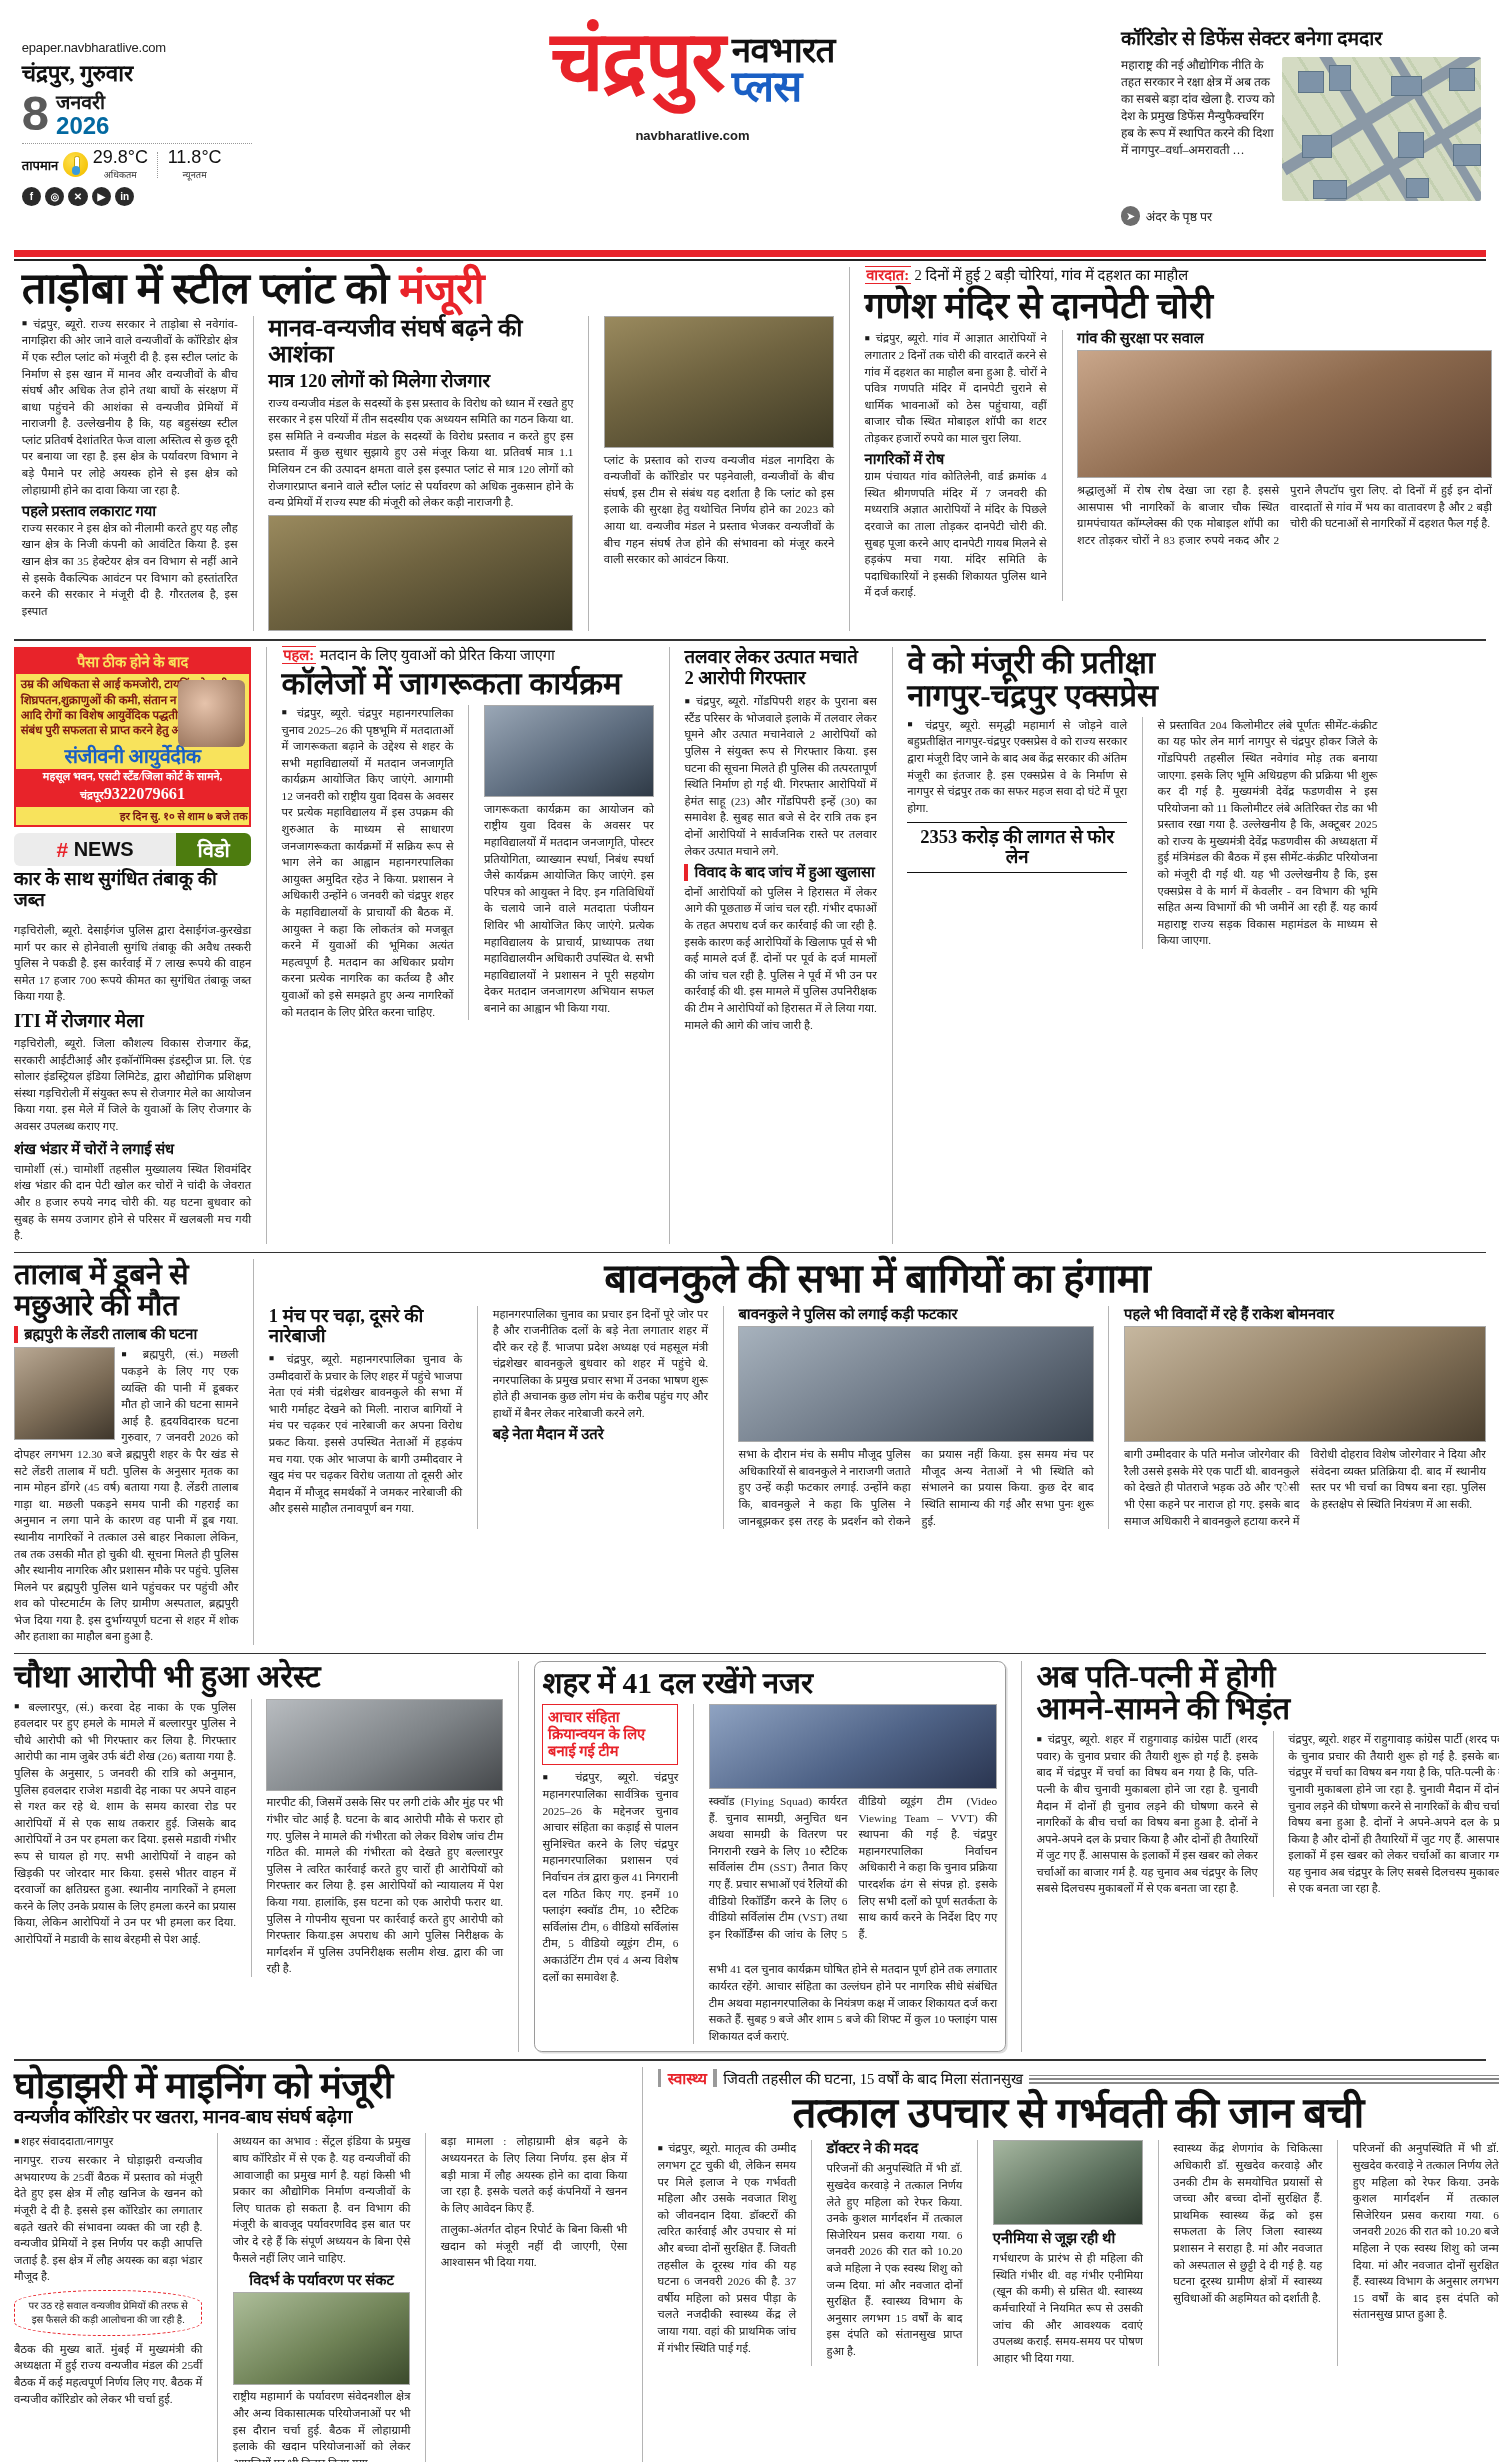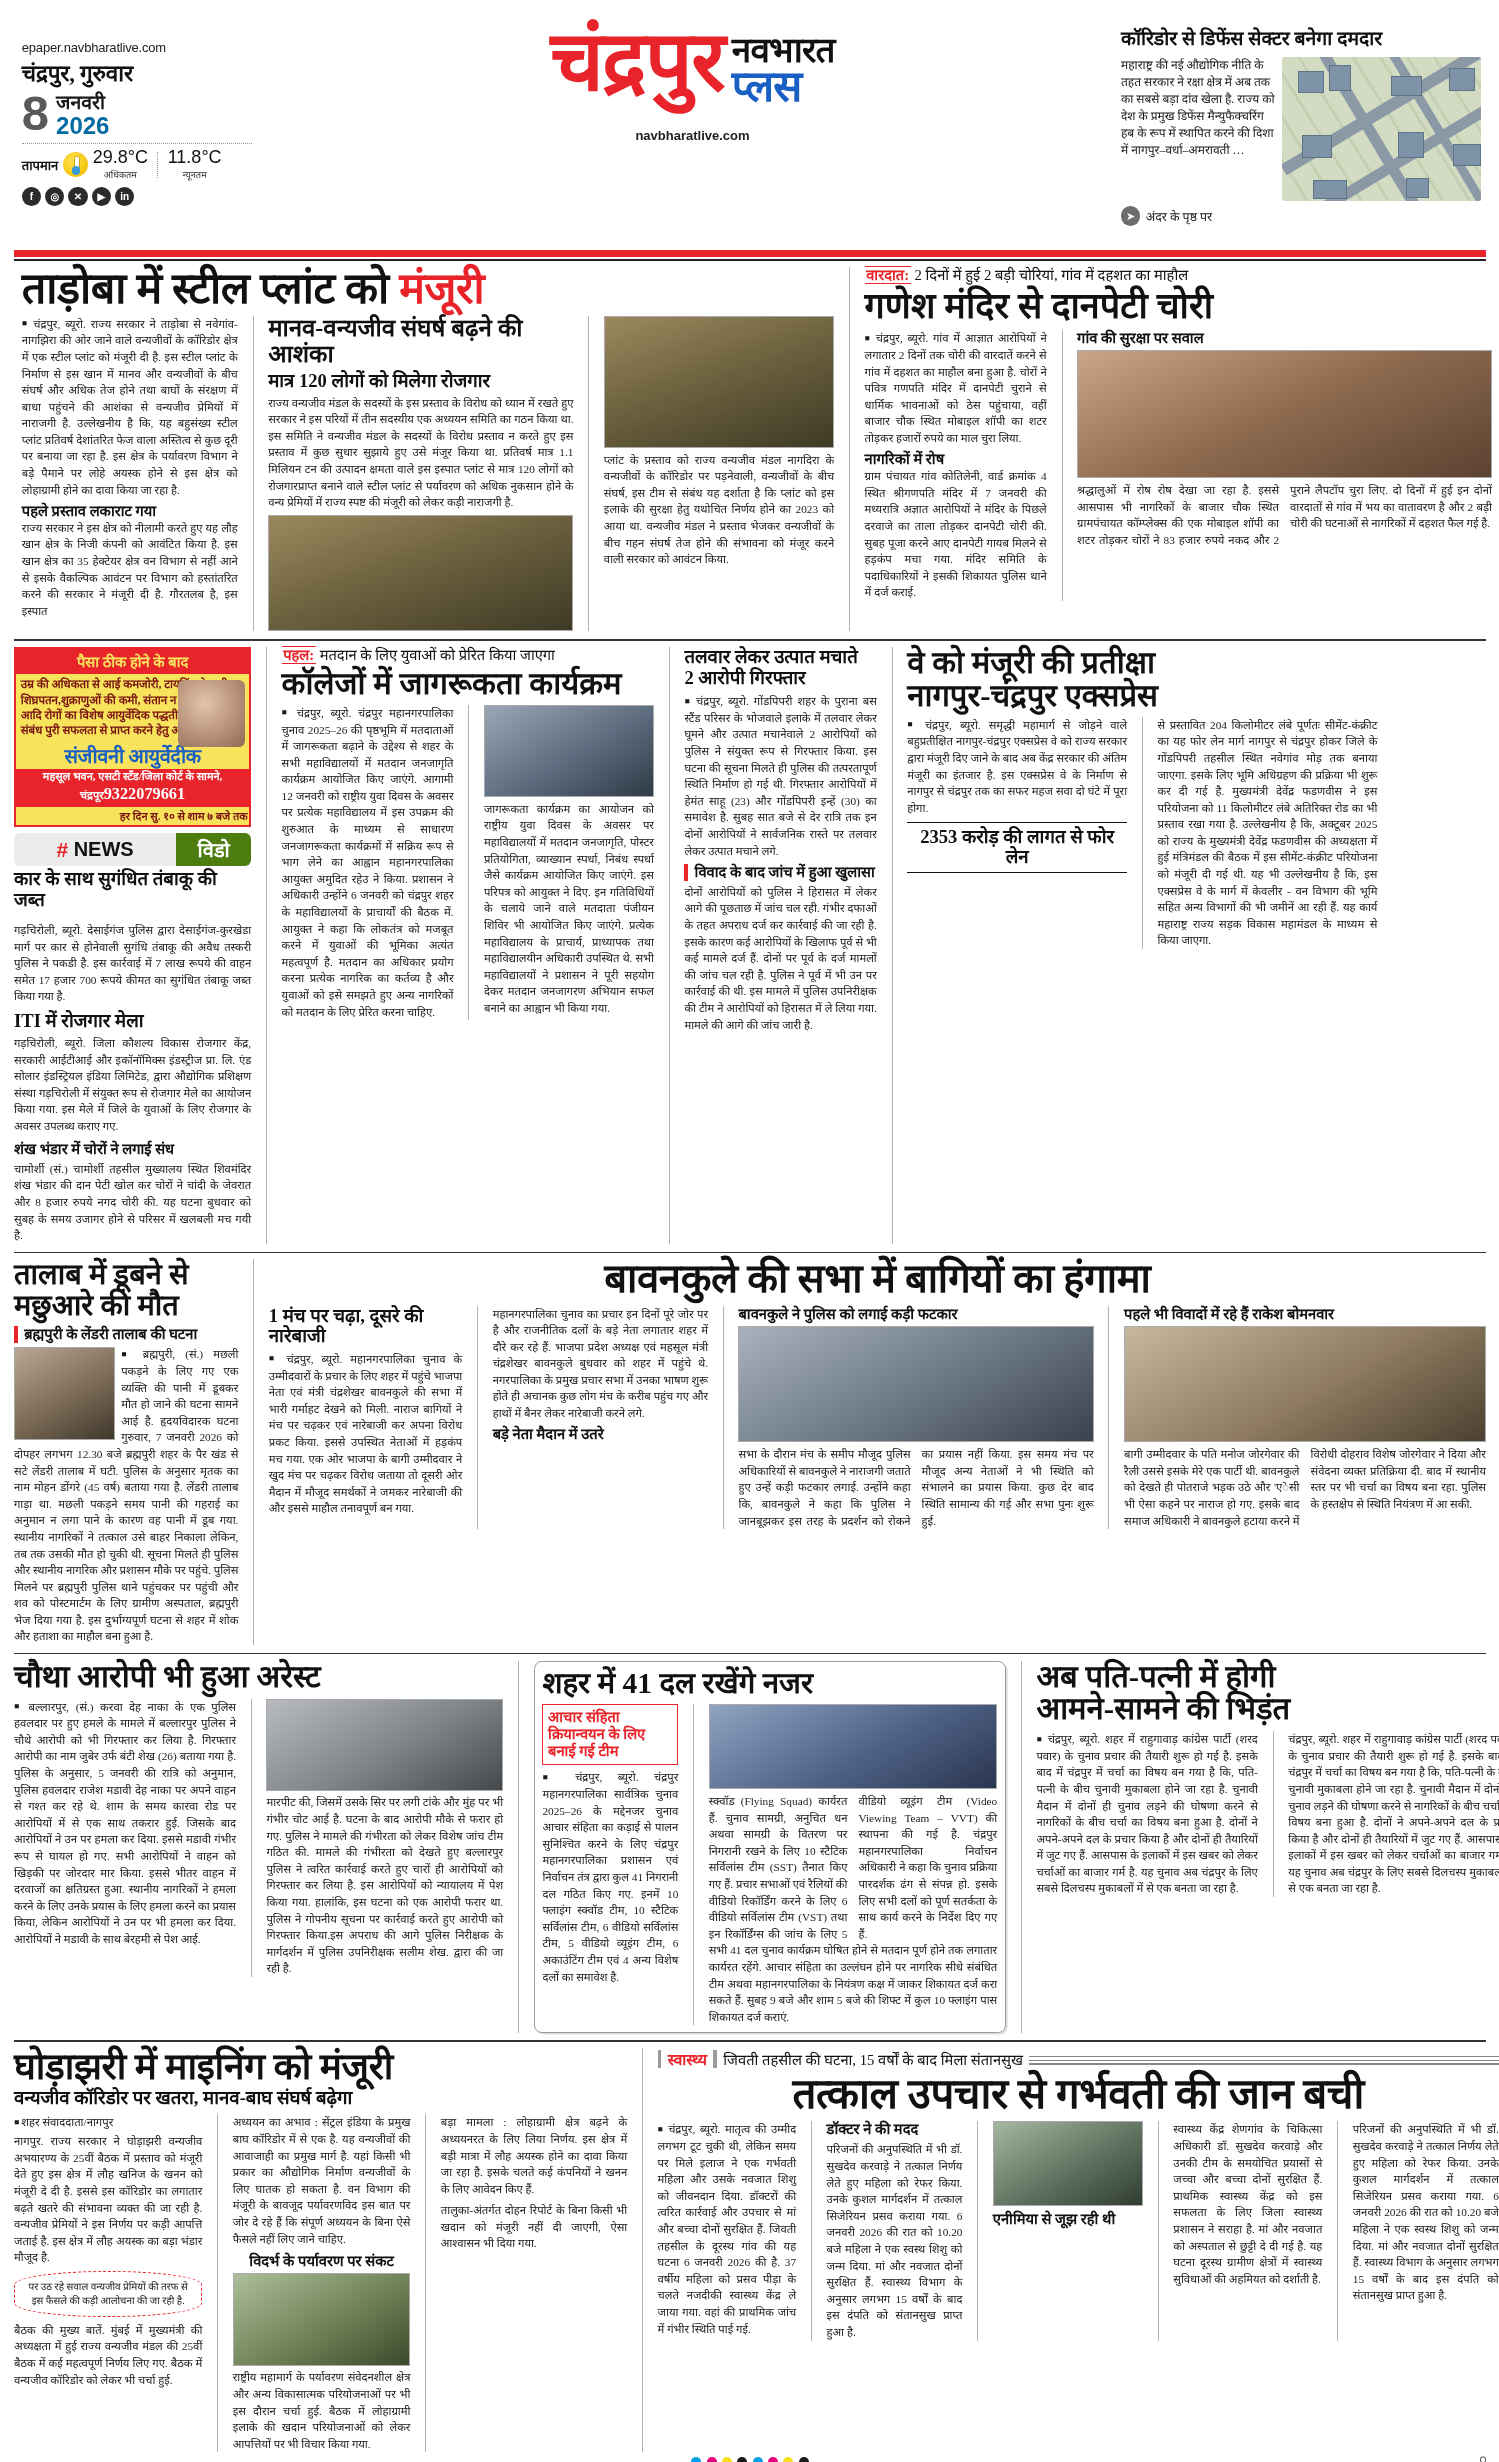--- a/index.html
+++ b/index.html
@@ -451,21 +451,21 @@
           <div class="col" style="width:152px;padding-left:0">
             <div style="border:1.6px solid #e8232a;padding:3.9px 4.7px">
               <h5 class="head" style="color:#e8232a">आचार संहिता क्रियान्वयन के लिए बनाई गई टीम</h5>
             </div>
             <p class="p bureau" style="margin-top:4.7px">चंद्रपुर, ब्यूरो. चंद्रपुर महानगरपालिका सार्वत्रिक चुनाव 2025–26 के मद्देनजर चुनाव आचार संहिता का कड़ाई से पालन सुनिश्चित करने के लिए चंद्रपुर महानगरपालिका प्रशासन एवं निर्वाचन तंत्र द्वारा कुल 41 निगरानी दल गठित किए गए. इनमें 10 फ्लाइंग स्क्वॉड टीम, 10 स्टैटिक सर्विलांस टीम, 6 वीडियो सर्विलांस टीम, 5 वीडियो व्यूइंग टीम, 6 अकाउंटिंग टीम एवं 4 अन्य विशेष दलों का समावेश है.</p>
           </div>
           <div class="vsep"></div>
           <div class="col" style="width:314px;padding-right:0">
             <div class="photo ph-team" style="height:85px"></div>
             <p class="p" style="margin-top:3.9px;column-count:2;column-gap:11px">स्क्वॉड (Flying Squad) कार्यरत हैं. चुनाव सामग्री, अनुचित धन अथवा सामग्री के वितरण पर निगरानी रखने के लिए 10 स्टैटिक सर्विलांस टीम (SST) तैनात किए गए हैं. प्रचार सभाओं एवं रैलियों की वीडियो रिकॉर्डिंग करने के लिए 6 वीडियो सर्विलांस टीम (VST) तथा इन रिकॉर्डिंग्स की जांच के लिए 5 वीडियो व्यूइंग टीम (Video Viewing Team – VVT) की स्थापना की गई है. चंद्रपुर महानगरपालिका निर्वाचन अधिकारी ने कहा कि चुनाव प्रक्रिया पारदर्शक ढंग से संपन्न हो. इसके लिए सभी दलों को पूर्ण सतर्कता के साथ कार्य करने के निर्देश दिए गए हैं.</p>
-            <p class="p" style="margin-top:0">सभी 41 दल चुनाव कार्यक्रम घोषित होने से मतदान पूर्ण होने तक लगातार कार्यरत रहेंगे. आचार संहिता का उल्लंघन होने पर नागरिक सीधे संबंधित टीम अथवा महानगरपालिका के नियंत्रण कक्ष में जाकर शिकायत दर्ज करा सकते हैं. सुबह 9 बजे और शाम 5 बजे की शिफ्ट में कुल 10 फ्लाइंग पास शिकायत दर्ज कराएं.</p>
+            <p class="p" style="margin-top:19px">सभी 41 दल चुनाव कार्यक्रम घोषित होने से मतदान पूर्ण होने तक लगातार कार्यरत रहेंगे. आचार संहिता का उल्लंघन होने पर नागरिक सीधे संबंधित टीम अथवा महानगरपालिका के नियंत्रण कक्ष में जाकर शिकायत दर्ज करा सकते हैं. सुबह 9 बजे और शाम 5 बजे की शिफ्ट में कुल 10 फ्लाइंग पास शिकायत दर्ज कराएं.</p>
           </div>
         </div>
       </div>
     </div>
 
     <div class="vsep"></div>
 
     <div class="col" style="width:486px;padding-right:0">
       <h2 class="head" style="font-size:31px">अब पति-पत्नी में होगी</h2>
       <h2 class="head" style="font-size:31px">आमने-सामने की भिड़ंत</h2>
@@ -527,20 +527,21 @@
         </div>
         <div class="vsep"></div>
         <div class="col" style="width:160px">
           <h5 class="head">डॉक्टर ने की मदद</h5>
           <p class="p" style="margin-top:3.1px">परिजनों की अनुपस्थिति में भी डॉ. सुखदेव करवाड़े ने तत्काल निर्णय लेते हुए महिला को रेफर किया. उनके कुशल मार्गदर्शन में तत्काल सिजेरियन प्रसव कराया गया. 6 जनवरी 2026 की रात को 10.20 बजे महिला ने एक स्वस्थ शिशु को जन्म दिया. मां और नवजात दोनों सुरक्षित हैं. स्वास्थ्य विभाग के अनुसार लगभग 15 वर्षों के बाद इस दंपति को संतानसुख प्राप्त हुआ है.</p>
         </div>
         <div class="vsep"></div>
         <div class="col" style="width:175px">
           <div class="photo ph-clinic" style="height:85px"></div>
           <h5 class="head" style="margin-top:4.7px">एनीमिया से जूझ रही थी</h5>
+          <p class="p" style="margin-top:3.1px">गर्भधारण के प्रारंभ से ही महिला की स्थिति गंभीर थी. वह गंभीर एनीमिया (खून की कमी) से ग्रसित थी. स्वास्थ्य कर्मचारियों ने नियमित रूप से उसकी जांच की और आवश्यक दवाएं उपलब्ध कराईं. समय-समय पर पोषण आहार भी दिया गया.</p>
         </div>
         <div class="vsep"></div>
         <div class="col" style="width:174px">
           <p class="p">स्वास्थ्य केंद्र शेणगांव के चिकित्सा अधिकारी डॉ. सुखदेव करवाड़े और उनकी टीम के समयोचित प्रयासों से जच्चा और बच्चा दोनों सुरक्षित हैं. प्राथमिक स्वास्थ्य केंद्र को इस सफलता के लिए जिला स्वास्थ्य प्रशासन ने सराहा है. मां और नवजात को अस्पताल से छुट्टी दे दी गई है. यह घटना दूरस्थ ग्रामीण क्षेत्रों में स्वास्थ्य सुविधाओं की अहमियत को दर्शाती है.</p>
         </div>
         <div class="vsep"></div>
         <div class="col" style="width:163px;padding-right:0">
           <p class="p">परिजनों की अनुपस्थिति में भी डॉ. सुखदेव करवाड़े ने तत्काल निर्णय लेते हुए महिला को रेफर किया. उनके कुशल मार्गदर्शन में तत्काल सिजेरियन प्रसव कराया गया. 6 जनवरी 2026 की रात को 10.20 बजे महिला ने एक स्वस्थ शिशु को जन्म दिया. मां और नवजात दोनों सुरक्षित हैं. स्वास्थ्य विभाग के अनुसार लगभग 15 वर्षों के बाद इस दंपति को संतानसुख प्राप्त हुआ है.</p>
         </div>
       </div>

